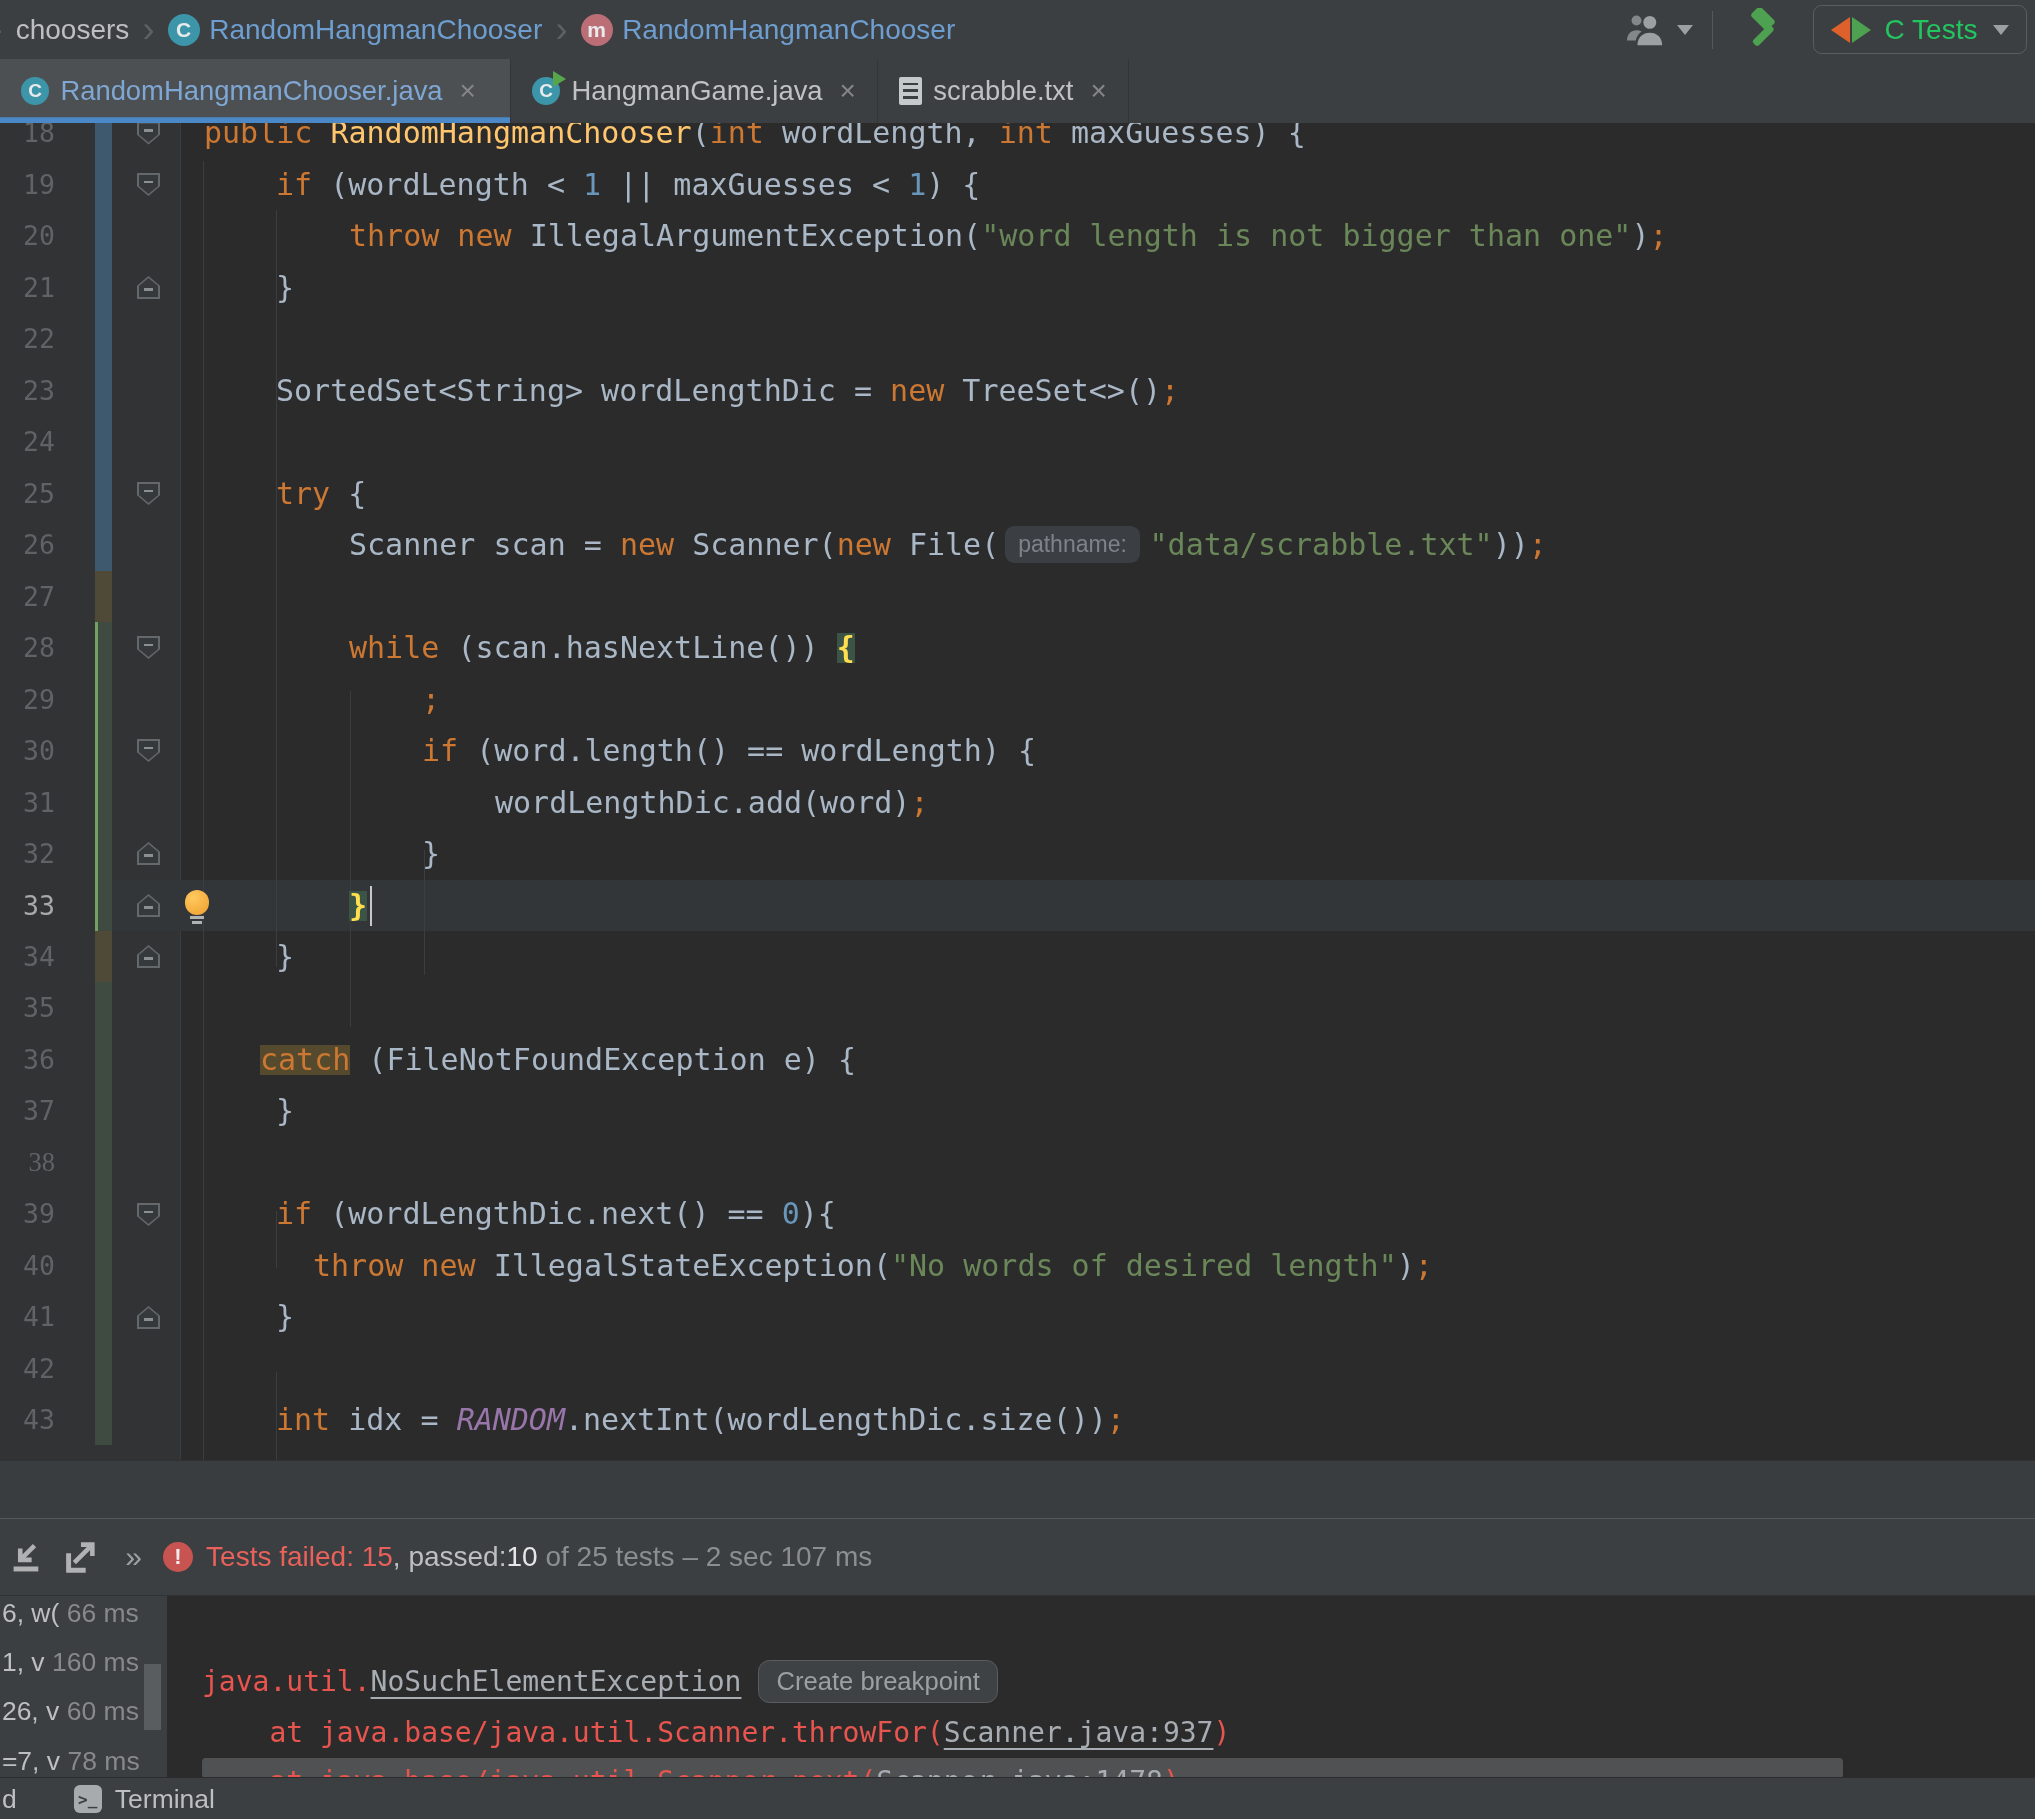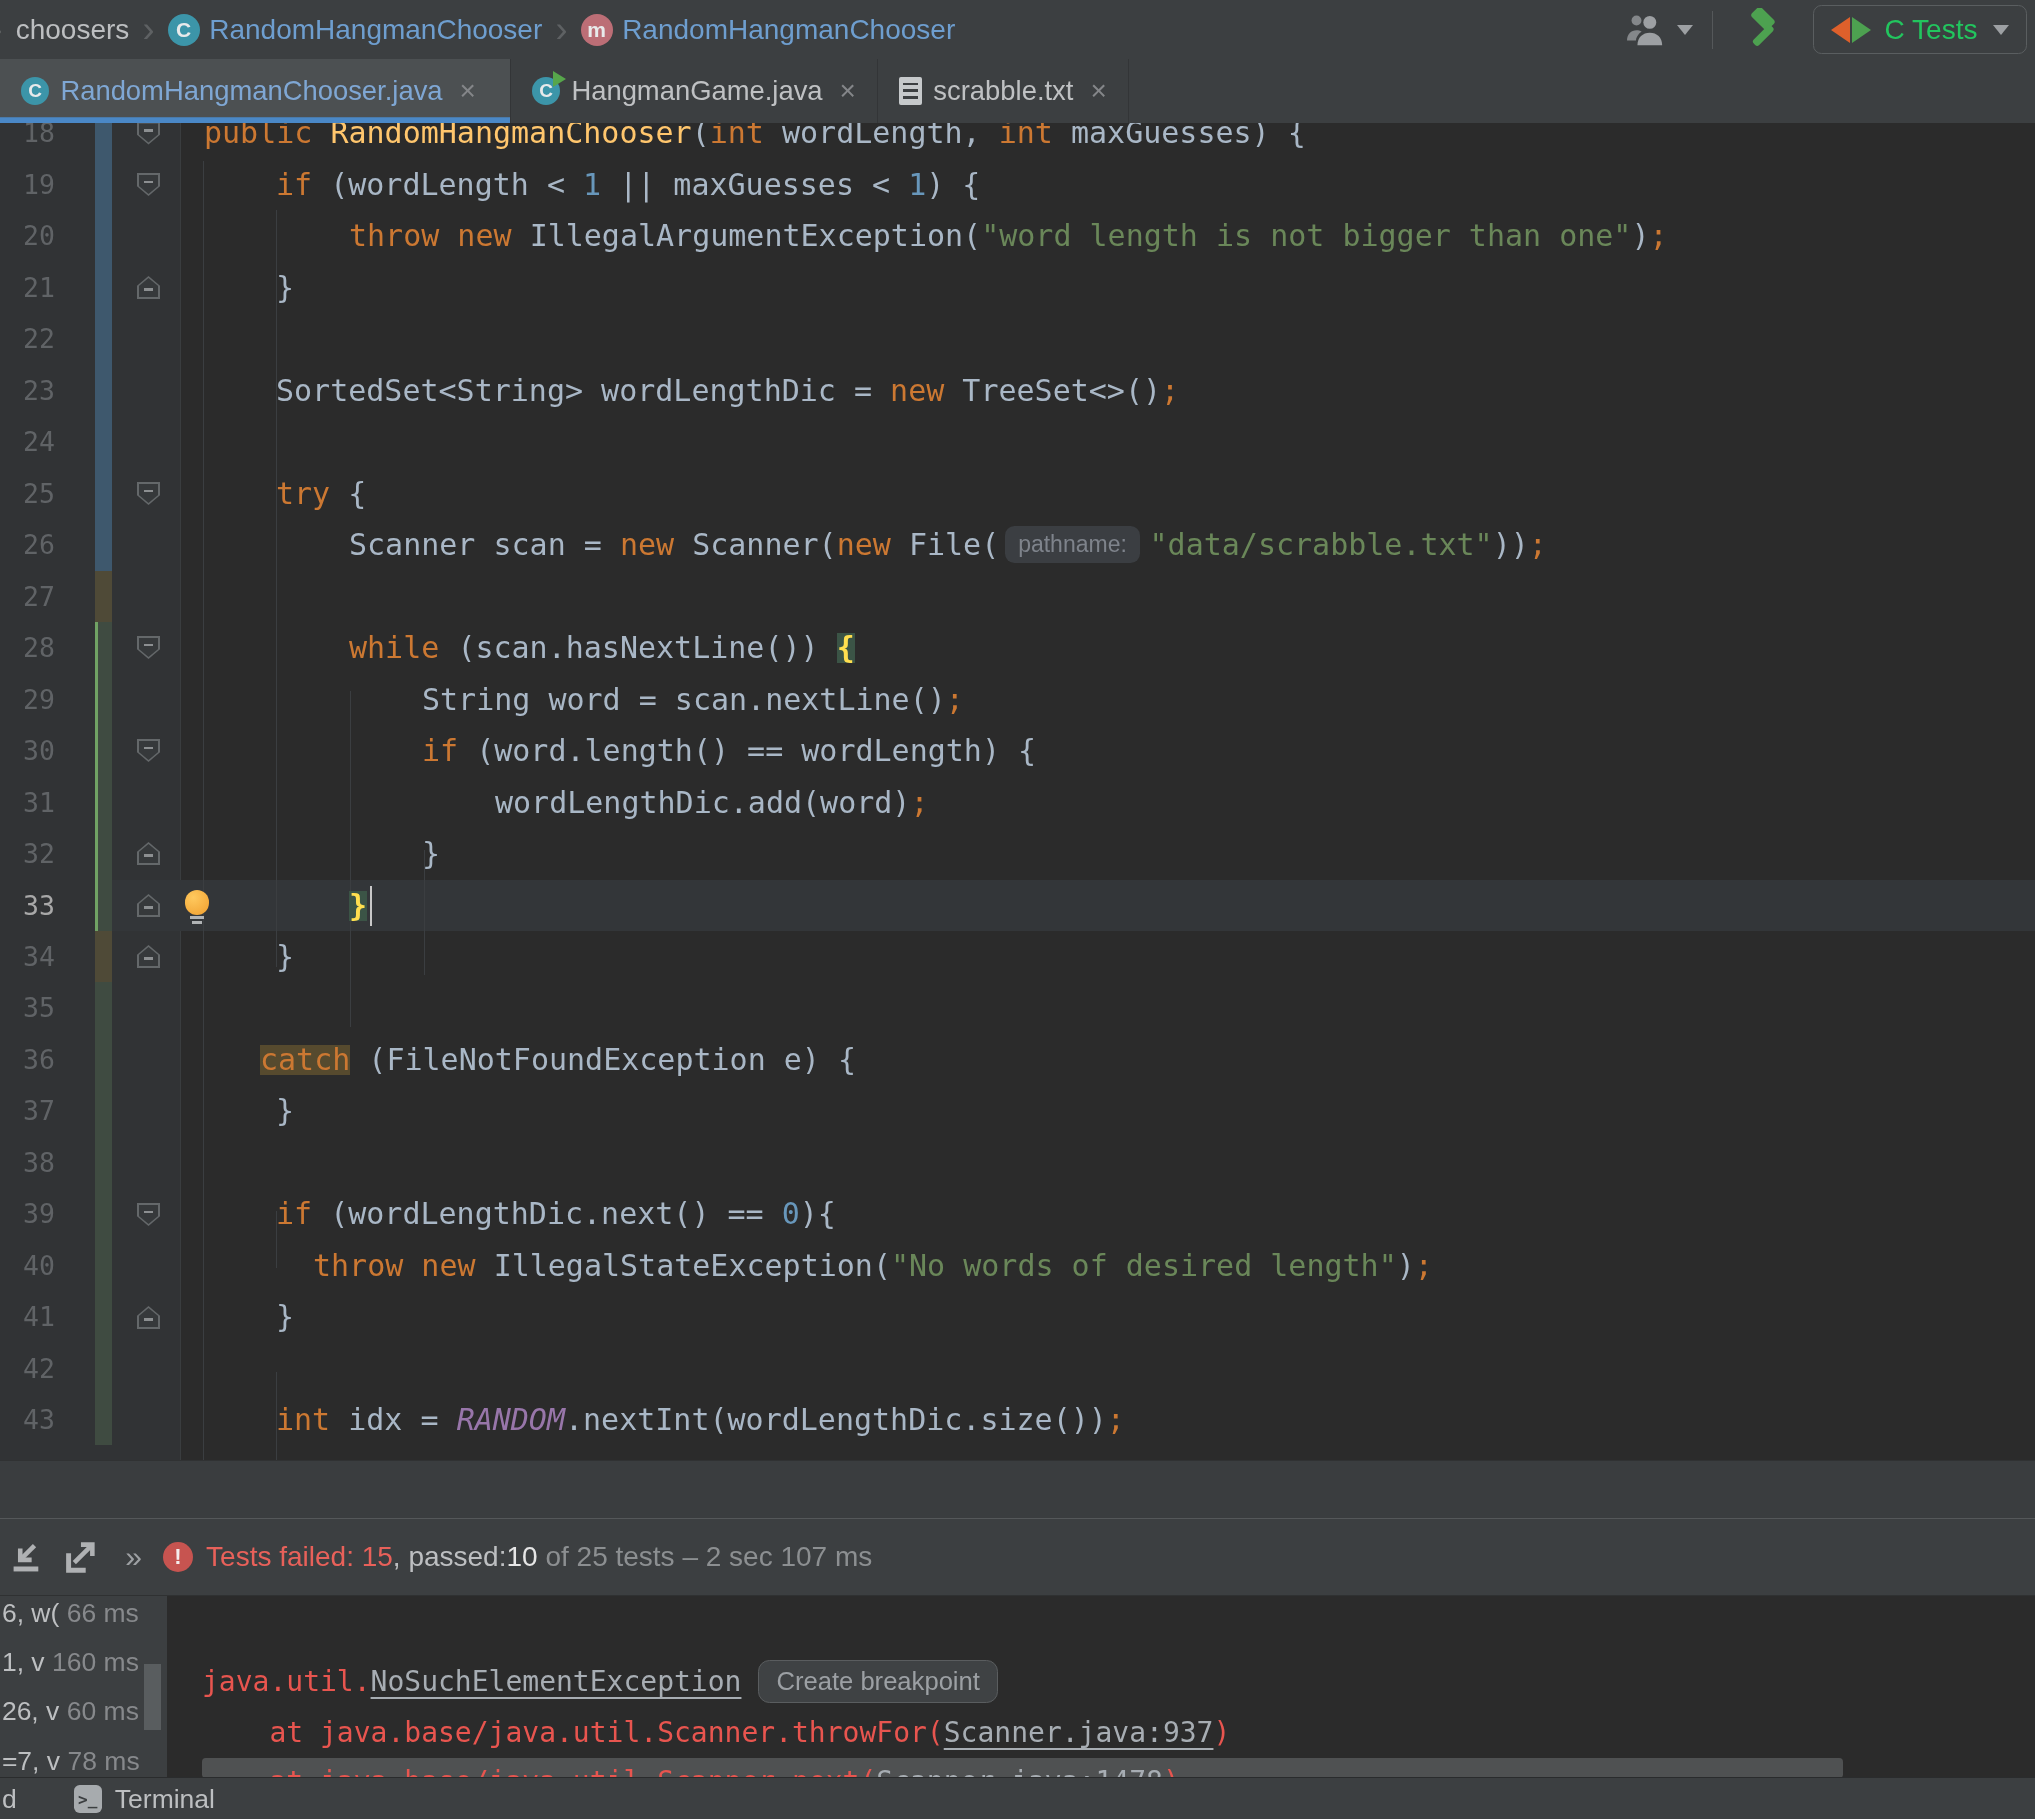--- a/index.html
+++ b/index.html
@@ -182,37 +182,37 @@
     <div class="codeline" style="position: absolute; top: 242px; left: 276px;"><span class="c-p">SortedSet&lt;String&gt; wordLengthDic = </span><span class="c-k">new </span><span class="c-p">TreeSet&lt;&gt;()</span><span class="c-k">;</span></div>
     <div class="lnum" style="position: absolute; top: 293px; height: 51px; display: flex; align-items: center; justify-content: flex-end;">24</div>
     <div class="lnum" style="position: absolute; top: 345px; height: 51px; display: flex; align-items: center; justify-content: flex-end;">25</div>
     <div class="codeline" style="position: absolute; top: 345px; left: 276px;"><span class="c-k">try </span><span class="c-p">{</span></div>
     <div class="lnum" style="position: absolute; top: 396px; height: 51px; display: flex; align-items: center; justify-content: flex-end;">26</div>
     <div class="codeline" style="position: absolute; top: 396px; left: 349px;"><span class="c-p">Scanner scan = </span><span class="c-k">new </span><span class="c-p">Scanner(</span><span class="c-k">new </span><span class="c-p">File(</span><span class="hintpill">pathname:</span><span class="c-s">"data/scrabble.txt"</span><span class="c-p">))</span><span class="c-k">;</span></div>
     <div class="lnum" style="position: absolute; top: 448px; height: 51px; display: flex; align-items: center; justify-content: flex-end;">27</div>
     <div class="lnum" style="position: absolute; top: 499px; height: 51px; display: flex; align-items: center; justify-content: flex-end;">28</div>
     <div class="codeline" style="position: absolute; top: 499px; left: 349px;"><span class="c-k">while </span><span class="c-p">(scan.hasNextLine()) </span><span class="c-brace">{</span></div>
     <div class="lnum" style="position: absolute; top: 551px; height: 51px; display: flex; align-items: center; justify-content: flex-end;">29</div>
-    <div class="codeline" style="position: absolute; top: 551px; left: 422px;"><span class="c-p">String word = scan.nextLine()</span><span class="c-k">;</span></div>
+    <div class="codeline" style="position: absolute; top: 551px; left: 422px;"><span class="c-k">;</span></div>
     <div class="lnum" style="position: absolute; top: 602px; height: 51px; display: flex; align-items: center; justify-content: flex-end;">30</div>
     <div class="codeline" style="position: absolute; top: 602px; left: 422px;"><span class="c-k">if </span><span class="c-p">(word.length() == wordLength) {</span></div>
     <div class="lnum" style="position: absolute; top: 654px; height: 51px; display: flex; align-items: center; justify-content: flex-end;">31</div>
     <div class="codeline" style="position: absolute; top: 654px; left: 495px;"><span class="c-p">wordLengthDic.add(word)</span><span class="c-k">;</span></div>
     <div class="lnum" style="position: absolute; top: 705px; height: 51px; display: flex; align-items: center; justify-content: flex-end;">32</div>
     <div class="codeline" style="position: absolute; top: 705px; left: 422px;"><span class="c-p">}</span></div>
     <div class="lnum" style="position: absolute; top: 757px; height: 51px; display: flex; align-items: center; justify-content: flex-end; color: rgb(168, 168, 168);">33</div>
     <div class="codeline" style="position: absolute; top: 757px; left: 349px;"><span class="c-brace">}</span><span class="caretbar"></span></div>
     <div class="lnum" style="position: absolute; top: 808px; height: 51px; display: flex; align-items: center; justify-content: flex-end;">34</div>
     <div class="codeline" style="position: absolute; top: 808px; left: 276px;"><span class="c-p">}</span></div>
     <div class="lnum" style="position: absolute; top: 859px; height: 51px; display: flex; align-items: center; justify-content: flex-end;">35</div>
     <div class="lnum" style="position: absolute; top: 911px; height: 51px; display: flex; align-items: center; justify-content: flex-end;">36</div>
     <div class="codeline" style="position: absolute; top: 911px; left: 260px;"><span class="c-k occ">catch</span><span class="c-p"> (FileNotFoundException e) {</span></div>
     <div class="lnum" style="position: absolute; top: 962px; height: 51px; display: flex; align-items: center; justify-content: flex-end;">37</div>
     <div class="codeline" style="position: absolute; top: 962px; left: 276px;"><span class="c-p">}</span></div>
-    <div class="lnum" style="position: absolute; top: 1014px; height: 51px; display: flex; align-items: center; justify-content: flex-end;">38</div>
+    <div class="lnum" style="position: absolute; top: 1014px; height: 51px; display: flex; align-items: center; justify-content: flex-end; font-family: Liberation Serif, serif;">38</div>
     <div class="lnum" style="position: absolute; top: 1065px; height: 51px; display: flex; align-items: center; justify-content: flex-end;">39</div>
     <div class="codeline" style="position: absolute; top: 1065px; left: 276px;"><span class="c-k">if </span><span class="c-p">(wordLengthDic.next() == </span><span class="c-n">0</span><span class="c-p">){</span></div>
     <div class="lnum" style="position: absolute; top: 1117px; height: 51px; display: flex; align-items: center; justify-content: flex-end;">40</div>
     <div class="codeline" style="position: absolute; top: 1117px; left: 313px;"><span class="c-k">throw new </span><span class="c-p">IllegalStateException(</span><span class="c-s">"No words of desired length"</span><span class="c-p">)</span><span class="c-k">;</span></div>
     <div class="lnum" style="position: absolute; top: 1168px; height: 51px; display: flex; align-items: center; justify-content: flex-end;">41</div>
     <div class="codeline" style="position: absolute; top: 1168px; left: 276px;"><span class="c-p">}</span></div>
     <div class="lnum" style="position: absolute; top: 1220px; height: 51px; display: flex; align-items: center; justify-content: flex-end;">42</div>
     <div class="lnum" style="position: absolute; top: 1271px; height: 51px; display: flex; align-items: center; justify-content: flex-end;">43</div>
     <div class="codeline" style="position: absolute; top: 1271px; left: 276px;"><span class="c-k">int</span><span class="c-p"> idx = </span><span class="c-f">RANDOM</span><span class="c-p">.nextInt(wordLengthDic.size())</span><span class="c-k">;</span></div>
     <div class="fold" style="position: absolute; top: -1.5px; height: 23px;">

